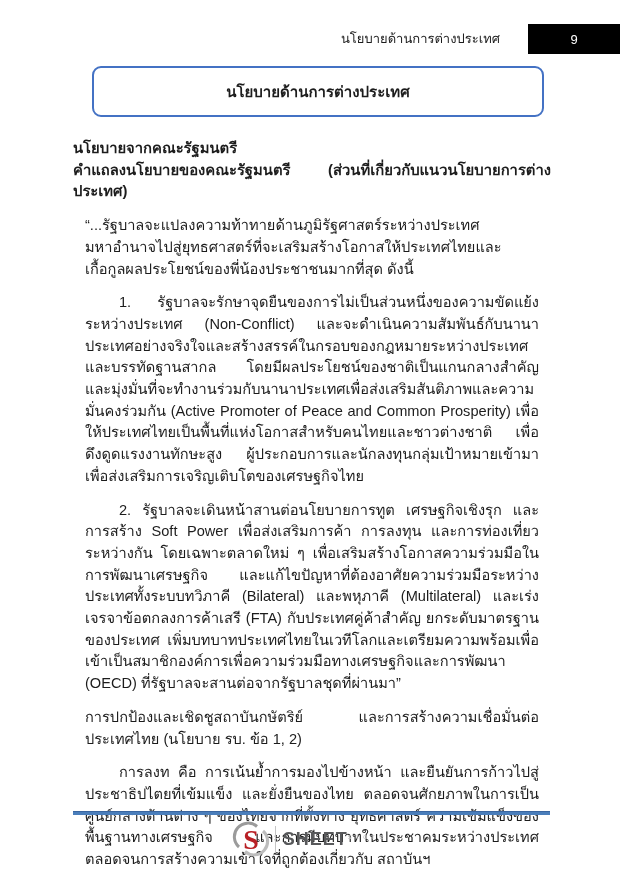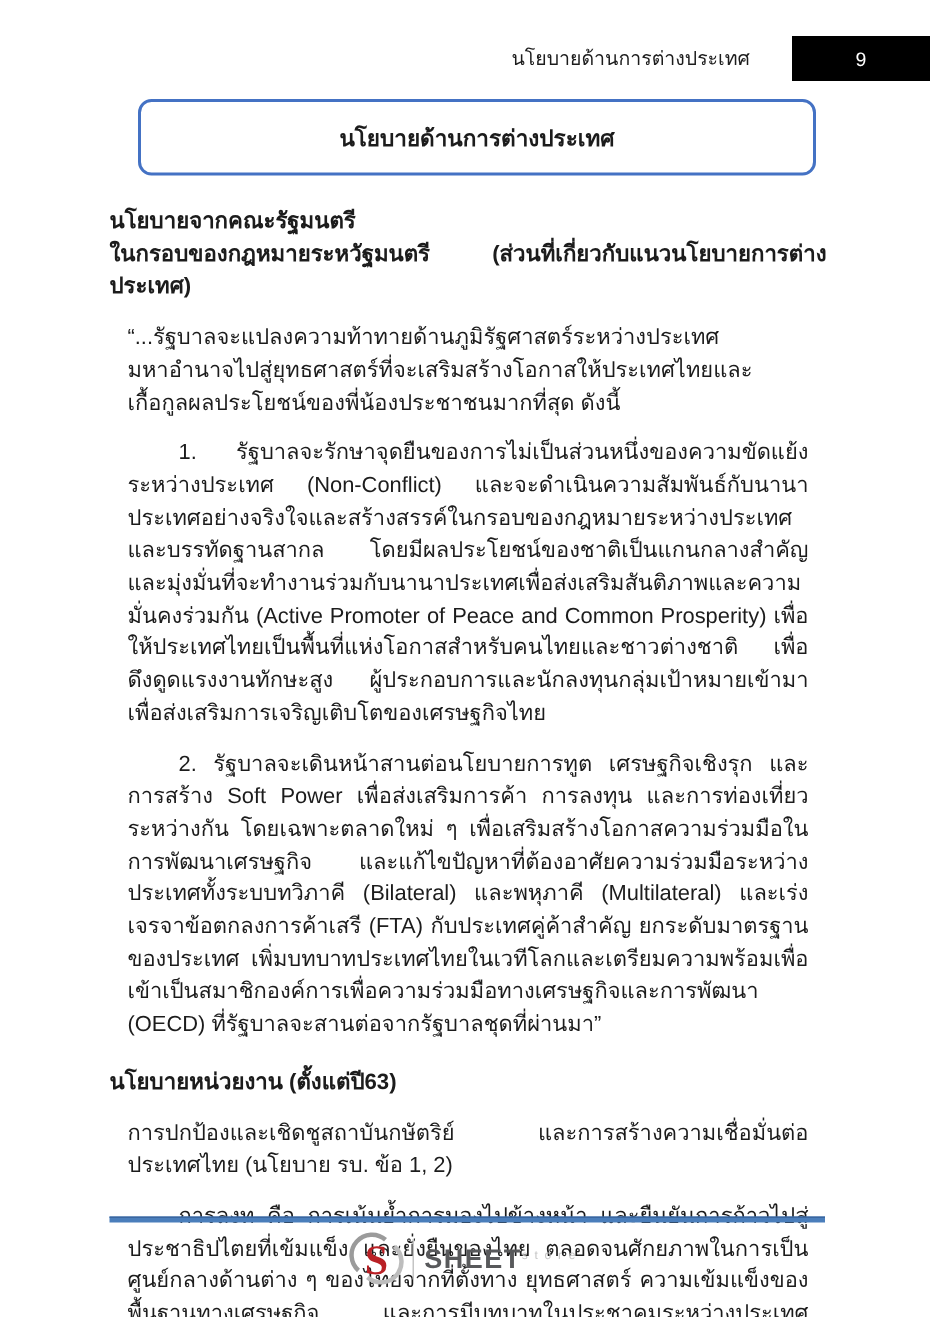--- a/index.html
+++ b/index.html
@@ -101,27 +101,26 @@
     </span>
   </div>
 
   <div class="title-box">
     <span class="title-text">นโยบายด้านการต่างประเทศ</span>
   </div>
 
   <div class="content">
 
     <h1 class="c-center">นโยบายจากคณะรัฐมนตรี</h1>
-    <h3>ในกรอบของกฎหมายระหวัฐมนตรี (ส่วนที่เกี่ยวกับแนวนโยบายการต่างประเทศ)</h3>
+    <h3>คำแถลงนโยบายของคณะรัฐมนตรี (ส่วนที่เกี่ยวกับแนวนโยบายการต่างประเทศ)</h3>
 
     <p>“...รัฐบาลจะแปลงความท้าทายด้านภูมิรัฐศาสตร์ระหว่างประเทศมหาอำนาจไปสู่ยุทธศาสตร์ที่จะเสริมสร้างโอกาสให้ประเทศไทยและเกื้อกูลผลประโยชน์ของพี่น้องประชาชนมากที่สุด ดังนี้</p>
     <p class="indent">1. รัฐบาลจะรักษาจุดยืนของการไม่เป็นส่วนหนึ่งของความขัดแย้งระหว่างประเทศ (Non-Conflict) และจะดำเนินความสัมพันธ์กับนานาประเทศอย่างจริงใจและสร้างสรรค์ในกรอบของกฎหมายระหว่างประเทศและบรรทัดฐานสากล โดยมีผลประโยชน์ของชาติเป็นแกนกลางสำคัญ และมุ่งมั่นที่จะทำงานร่วมกับนานาประเทศเพื่อส่งเสริมสันติภาพและความมั่นคงร่วมกัน (Active Promoter of Peace and Common Prosperity) เพื่อให้ประเทศไทยเป็นพื้นที่แห่งโอกาสสำหรับคนไทยและชาวต่างชาติ เพื่อดึงดูดแรงงานทักษะสูง ผู้ประกอบการและนักลงทุนกลุ่มเป้าหมายเข้ามาเพื่อส่งเสริมการเจริญเติบโตของเศรษฐกิจไทย</p>
     <p class="indent">2. รัฐบาลจะเดินหน้าสานต่อนโยบายการทูต เศรษฐกิจเชิงรุก และการสร้าง Soft Power เพื่อส่งเสริมการค้า การลงทุน และการท่องเที่ยวระหว่างกัน โดยเฉพาะตลาดใหม่ ๆ เพื่อเสริมสร้างโอกาสความร่วมมือในการพัฒนาเศรษฐกิจ และแก้ไขปัญหาที่ต้องอาศัยความร่วมมือระหว่างประเทศทั้งระบบทวิภาคี (Bilateral) และพหุภาคี (Multilateral) และเร่งเจรจาข้อตกลงการค้าเสรี (FTA) กับประเทศคู่ค้าสำคัญ ยกระดับมาตรฐานของประเทศ เพิ่มบทบาทประเทศไทยในเวทีโลกและเตรียมความพร้อมเพื่อเข้าเป็นสมาชิกองค์การเพื่อความร่วมมือทางเศรษฐกิจและการพัฒนา (OECD) ที่รัฐบาลจะสานต่อจากรัฐบาลชุดที่ผ่านมา”</p>
 
-    <h2 class="c-center section-gap">นโยบายหน่วยงาน (ตั้งแต่ปี63)</h2>
     <p class="bold">การปกป้องและเชิดชูสถาบันกษัตริย์ และการสร้างความเชื่อมั่นต่อประเทศไทย (นโยบาย รบ. ข้อ 1, 2)</p>
 
     <p class="indent"><span class="bold">การลงท</span><span> คือ การเน้นย้ำการมองไปข้างหน้า และยืนยันการก้าวไปสู่ประชาธิปไตยที่เข้มแข็ง และยั่งยืนของไทย ตลอดจนศักยภาพในการเป็นศูนย์กลางด้านต่าง ๆ ของไทยจากที่ตั้งทาง ยุทธศาสตร์ ความเข้มแข็งของพื้นฐานทางเศรษฐกิจ และการมีบทบาทในประชาคมระหว่างประเทศ ตลอดจนการสร้างความเข้าใจที่ถูกต้องเกี่ยวกับ สถาบันฯ</span></p>
 
   </div>
 
   <div class="footer-rule"></div>
 
   <div class="footer-logo">
     <svg class="logo-mark" viewBox="0 0 38 36" xmlns="http://www.w3.org/2000/svg">

